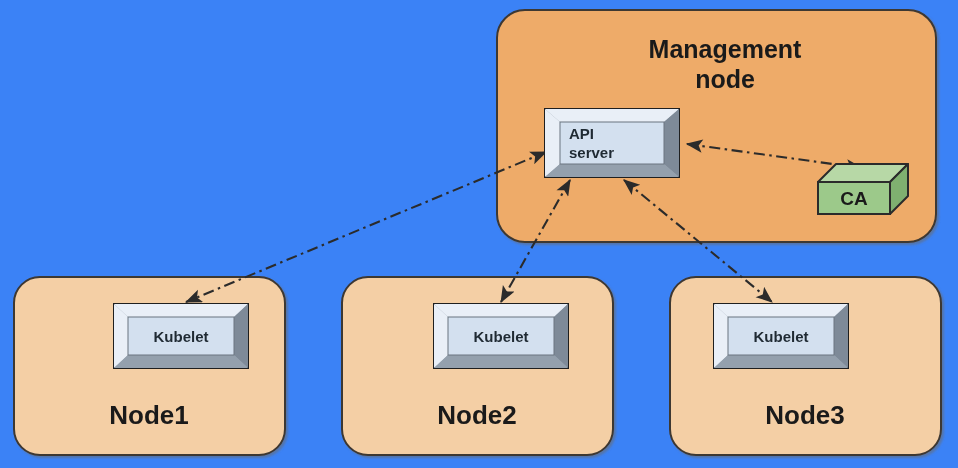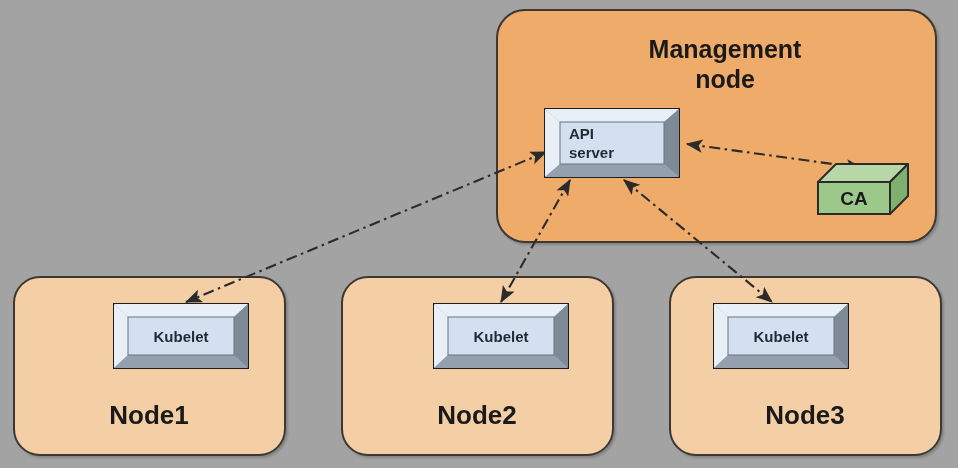--- a/index.html
+++ b/index.html
@@ -8,21 +8,21 @@
     padding: 0;
     background: #ffffff;
   }
   body {
     font-family: "Liberation Sans", sans-serif;
   }
   #diagram-root {
     position: relative;
     width: 958px;
     height: 468px;
-    background: #a3a3a3;
+    background: #3b82f6;
     overflow: hidden;
   }
   #diagram-svg {
     position: absolute;
     left: 0;
     top: 0;
     width: 958px;
     height: 468px;
   }
   .rr-label {

